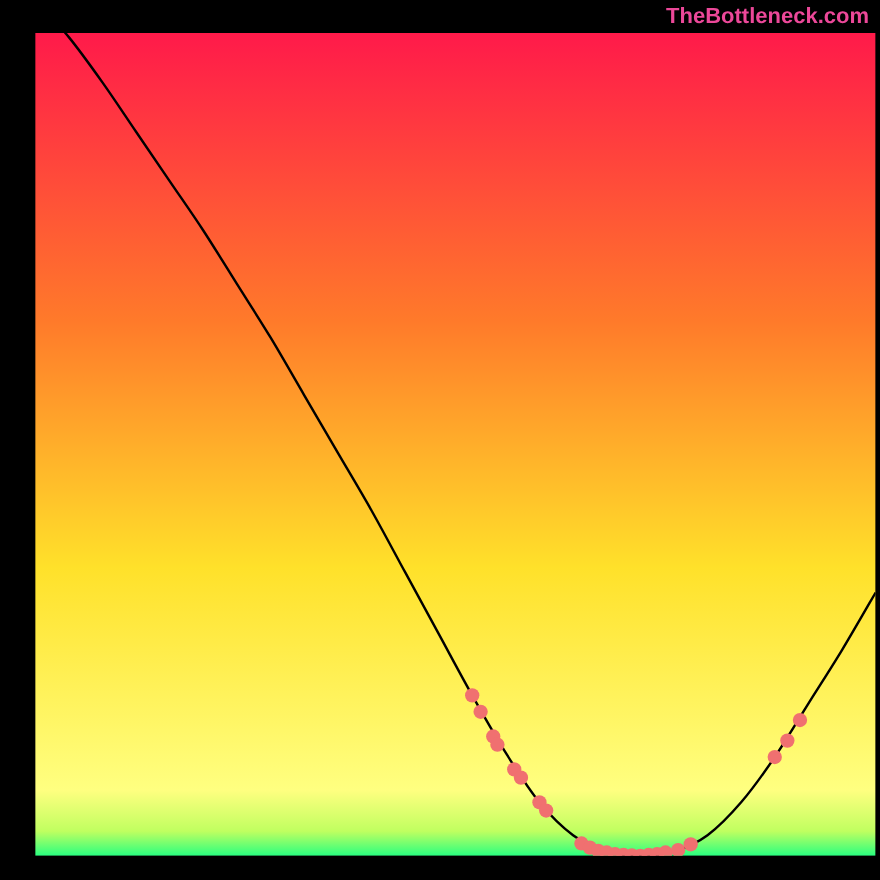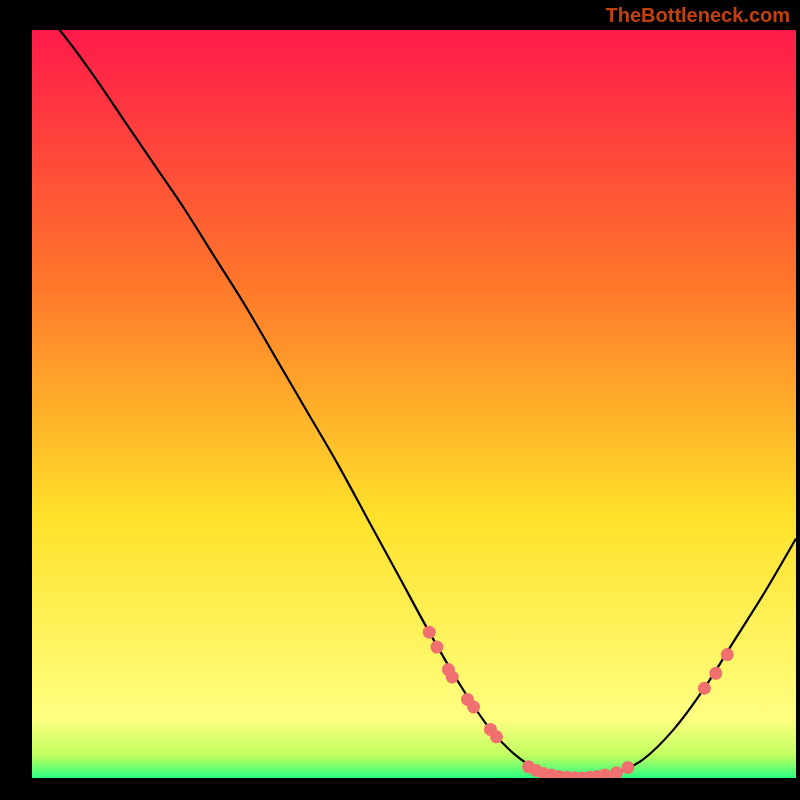--- a/index.html
+++ b/index.html
@@ -1,18 +1,18 @@
 <!DOCTYPE html>
 <html><head>
 <meta charset="utf-8">
 <style>
   * { margin: 0; padding: 0; box-sizing: border-box; }
   html, body { width: 800px; height: 800px; background: #000; overflow: hidden; font-family: Arial, sans-serif; }
   .container { position: relative; width: 800px; height: 800px; }
-  .watermark { position: absolute; top: 4px; right: 10px; color: #c2410c; font-size: 20px; font-weight: bold; z-index: 10; }
+  .watermark { position: absolute; top: 4px; right: 10px; color: #ec4899; font-size: 20px; font-weight: bold; z-index: 10; }
   .plot-area { position: absolute; left: 32px; top: 30px; width: 764px; height: 748px; }
   svg { display: block; }
 </style>
 </head>
 <body>
 
 <div class="container">
   <div class="watermark">TheBottleneck.com</div>
   <div class="plot-area">
     <svg id="chart-svg" width="764" height="748" viewBox="0 0 764 748">

